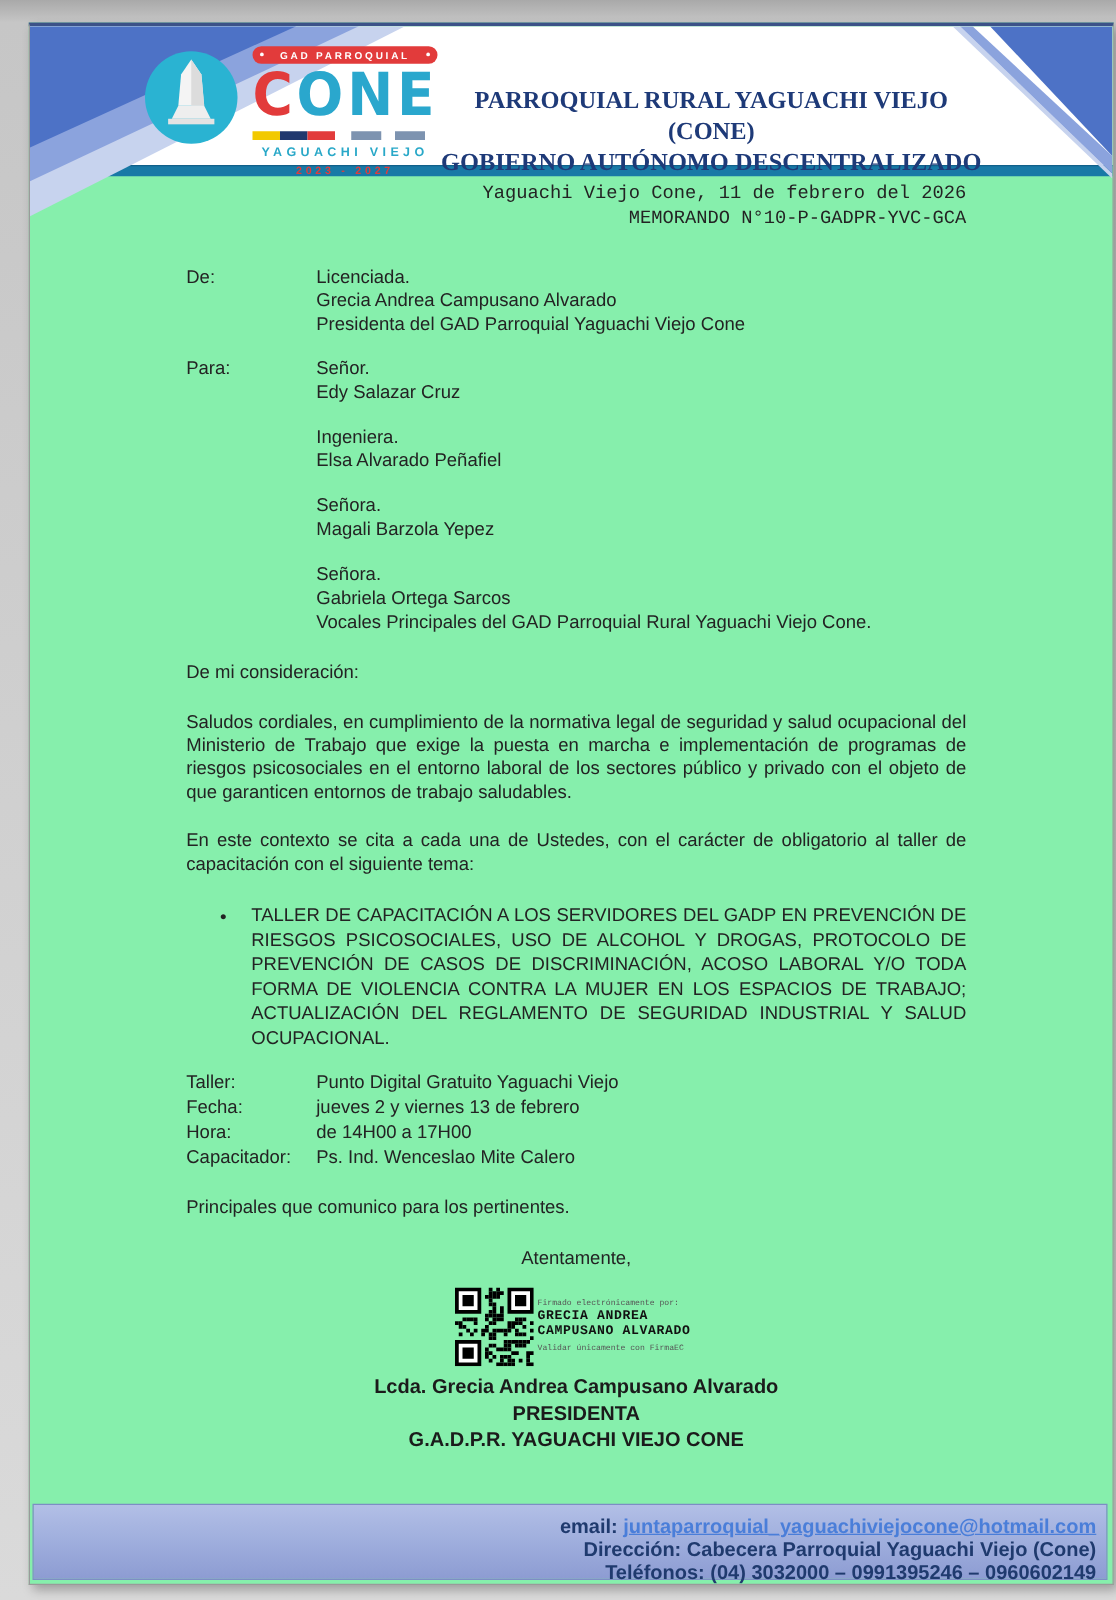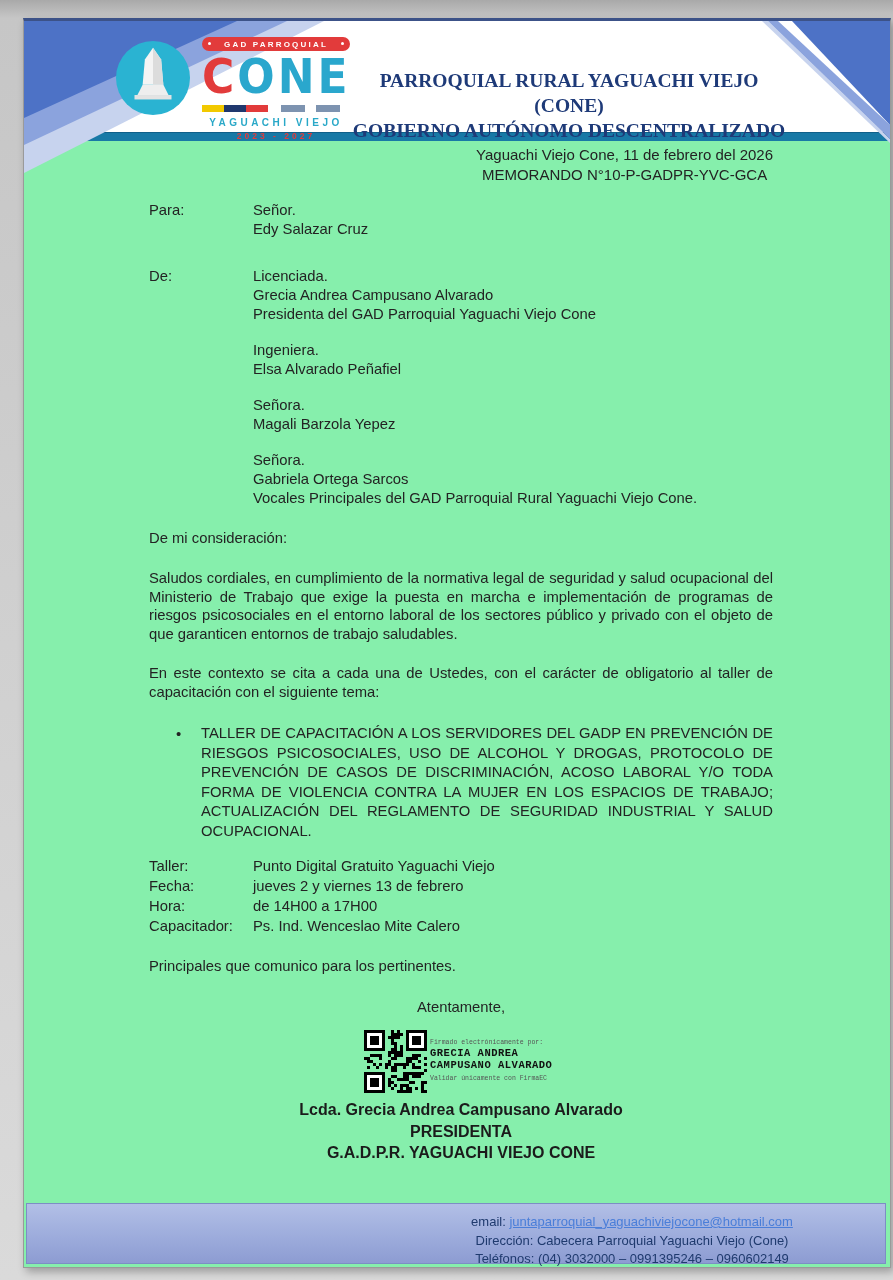--- a/index.html
+++ b/index.html
@@ -65,21 +65,21 @@
   .org-title {
     position:absolute; left:322px; width:446px; top:47px;
     font-family:"Liberation Serif", serif; font-weight:bold;
     font-size:19.5px; line-height:25px; color:#1e3a78; text-align:center;
   }
 
   
   .letter { padding:0 117px 0 125px; color:#232323; font-size:14.8px; }
   .date-block {
     margin-top:4px; margin-left:auto; width:fit-content;
-    text-align:center; font-size:15px; line-height:20px;
+    text-align:right; font-size:15px; line-height:20px;font-family:Liberation Mono, monospace;
   }
   .addr-row { display:flex; line-height:19px; }
   .addr-label { width:104px; flex:none; }
   .addr-value { flex:1; }
   .mt-from { margin-top:28px; }
   .mt-para { margin-top:16px; }
   .mt-group { margin-top:17px; }
   .mt-asunto { margin-top:25px; }
   .salutation { margin-top:21px; line-height:19px; }
   .para { margin-top:21px; line-height:18.5px; text-align:justify; }
@@ -102,22 +102,22 @@
 
   .sig-block { margin-top:6px; text-align:center; font-weight:bold; font-size:16px; line-height:21.5px; color:#1b1b1b; }
 
   
   .footer {
     position:absolute; left:2px; right:4px; bottom:3px; height:61px;
     background:linear-gradient(180deg,#b2bfe6 0,#9dacdc 55%,#8d9cd2 100%);
     border:1px solid #7d8ec4;
   }
   .footer-text {
-    position:absolute; right:8px; top:9px; width:490px; text-align:center;
-    font-size:13px; font-weight:normal; color:#1f3a6e; line-height:18.5px;
+    position:absolute; right:8px; top:9px; width:490px; text-align:right;
+    font-size:16px; font-weight:bold; color:#1f3a6e; line-height:18.5px;
   }
   .email-link { color:#4a7ed9; text-decoration:underline; cursor:pointer; }
 </style>
 </head>
 <body>
 
 <div class="page">
 
   <div class="header">
     <svg class="ribbon ribbon-left" width="310" height="155">
@@ -168,34 +168,34 @@
   </div>
   <div class="teal-bar"></div>
 
   <div class="letter">
 
     <div class="date-block">
       <div>Yaguachi Viejo Cone, 11 de febrero del 2026</div>
       <div>MEMORANDO N°10-P-GADPR-YVC-GCA</div>
     </div>
 
-    <div class="addr-row mt-para">
-      <div class="addr-label">Para:</div>
-      <div class="addr-value">
-        <div>Señor.</div>
-        <div>Edy Salazar Cruz</div>
-      </div>
-    </div>
-
     <div class="addr-row mt-from">
       <div class="addr-label">De:</div>
       <div class="addr-value">
         <div>Licenciada.</div>
         <div>Grecia Andrea Campusano Alvarado</div>
         <div>Presidenta del GAD Parroquial Yaguachi Viejo Cone</div>
+      </div>
+    </div>
+
+    <div class="addr-row mt-para">
+      <div class="addr-label">Para:</div>
+      <div class="addr-value">
+        <div>Señor.</div>
+        <div>Edy Salazar Cruz</div>
       </div>
     </div>
 
     <div class="addr-row mt-group">
       <div class="addr-label"></div>
       <div class="addr-value">
         <div>Ingeniera.</div>
         <div>Elsa Alvarado Peñafiel</div>
       </div>
     </div>

